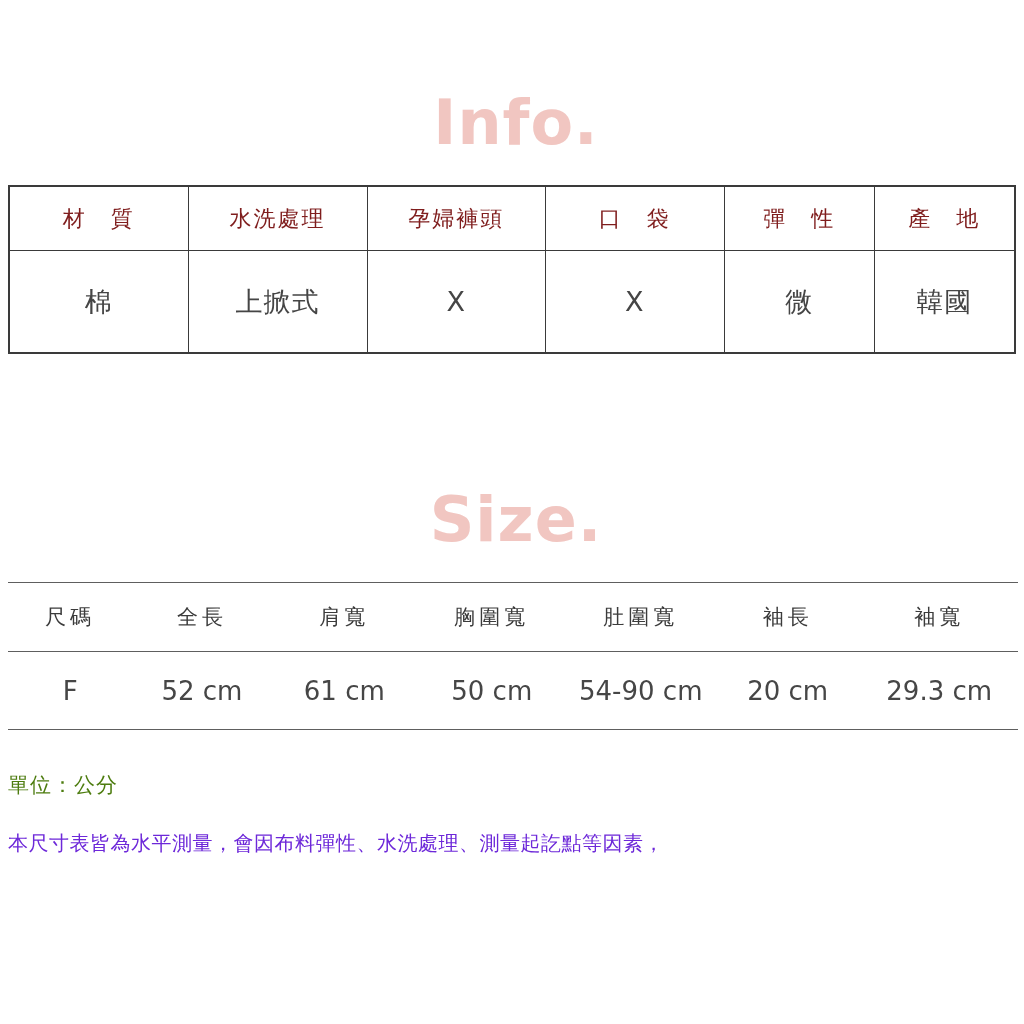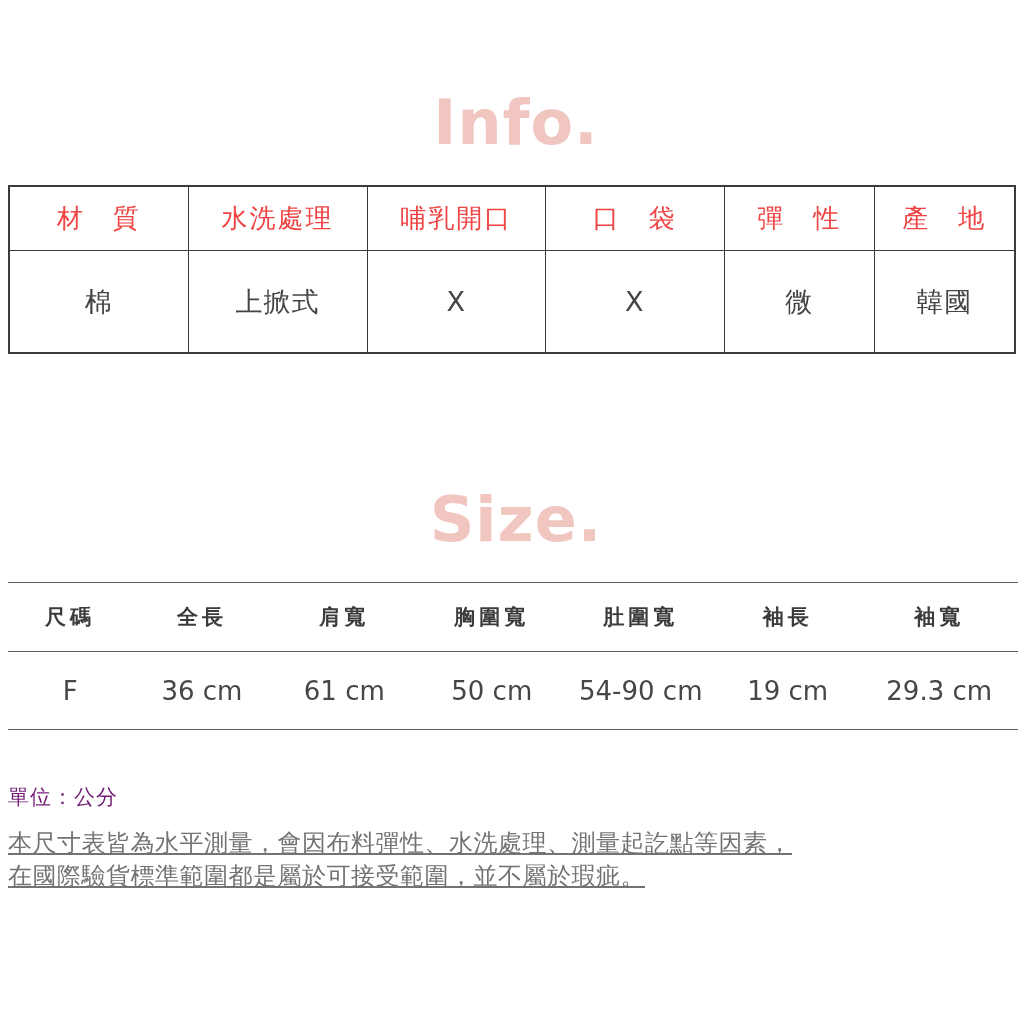--- a/index.html
+++ b/index.html
@@ -30,22 +30,22 @@
     table-layout:fixed;
     border:2px solid #3a3a3a;
   }
   table.info-table td{
     border:1px solid #3a3a3a;
     text-align:center;vertical-align:middle;
     overflow:hidden;white-space:nowrap;
   }
   tr.info-head-row td{
     height:61px;
-    font-size:26px;
-    color:#ef4444;
+    font-size:22px;
+    color:#7f1d1d;
     letter-spacing:2px;
   }
   tr.info-value-row td{
     height:99px;
     font-size:27px;
     color:#454545;
     letter-spacing:1px;
   }
 
   
@@ -56,39 +56,39 @@
     table-layout:fixed;
   }
   table.size-table td{
     text-align:center;vertical-align:middle;
     white-space:nowrap;
   }
   tr.size-head-row td{
     height:66px;
     border-top:1px solid #5e5e5e;
     border-bottom:1px solid #5e5e5e;
-    font-size:21px;font-weight:700;
+    font-size:21px;font-weight:400;
     color:#3b3b3b;
     letter-spacing:4px;
   }
   tr.size-value-row td{
     height:75px;
     border-bottom:1px solid #5e5e5e;
     font-size:26px;
     color:#464646;
   }
 
   .unit-note{
     position:absolute;left:8px;top:771px;
-    font-size:21px;color:#701a75;letter-spacing:1px;margin-top:12px;
+    font-size:21px;color:#4d7c0f;letter-spacing:1px;
   }
   .disclaimer{
     position:absolute;left:8px;top:827px;
-    font-size:24px;color:#737373;
-    line-height:33px;letter-spacing:0.5px;text-decoration:underline;
+    font-size:20px;color:#6d28d9;
+    line-height:33px;letter-spacing:0.5px;
   }
 </style>
 </head>
 <body>
 
 <div class="page">
 
   <div class="section-title info-title">Info.</div>
 
   <table class="info-table">
@@ -97,21 +97,21 @@
         <col style="width:17.8%">
         <col style="width:17.7%">
       <col style="width:17.8%">
         <col style="width:14.9%">
         <col style="width:14.0%">
     </colgroup>
     <tbody>
       <tr class="info-head-row">
         <td>材　質</td>
         <td>水洗處理</td>
-        <td>哺乳開口</td>
+        <td>孕婦褲頭</td>
         <td>口　袋</td>
         <td>彈　性</td>
         <td>產　地</td>
       </tr>
       <tr class="info-value-row">
         <td>棉</td>
         <td>上掀式</td>
         <td>X</td>
         <td>X</td>
         <td>微</td>
@@ -137,30 +137,29 @@
         <td>尺碼</td>
         <td>全長</td>
         <td>肩寬</td>
         <td>胸圍寬</td>
         <td>肚圍寬</td>
         <td>袖長</td>
         <td>袖寬</td>
       </tr>
       <tr class="size-value-row">
         <td>F</td>
-        <td>36 cm</td>
+        <td>52 cm</td>
         <td>61 cm</td>
         <td>50 cm</td>
         <td>54-90 cm</td>
-        <td>19 cm</td>
+        <td>20 cm</td>
         <td>29.3 cm</td>
       </tr>
     </tbody>
   </table>
 
   <div class="unit-note">單位：公分</div>
 
   <div class="disclaimer">
     <div>本尺寸表皆為水平測量，會因布料彈性、水洗處理、測量起訖點等因素，</div>
-    <div>在國際驗貨標準範圍都是屬於可接受範圍，並不屬於瑕疵。</div>
   </div>
 
 </div>
 
 </body></html>

